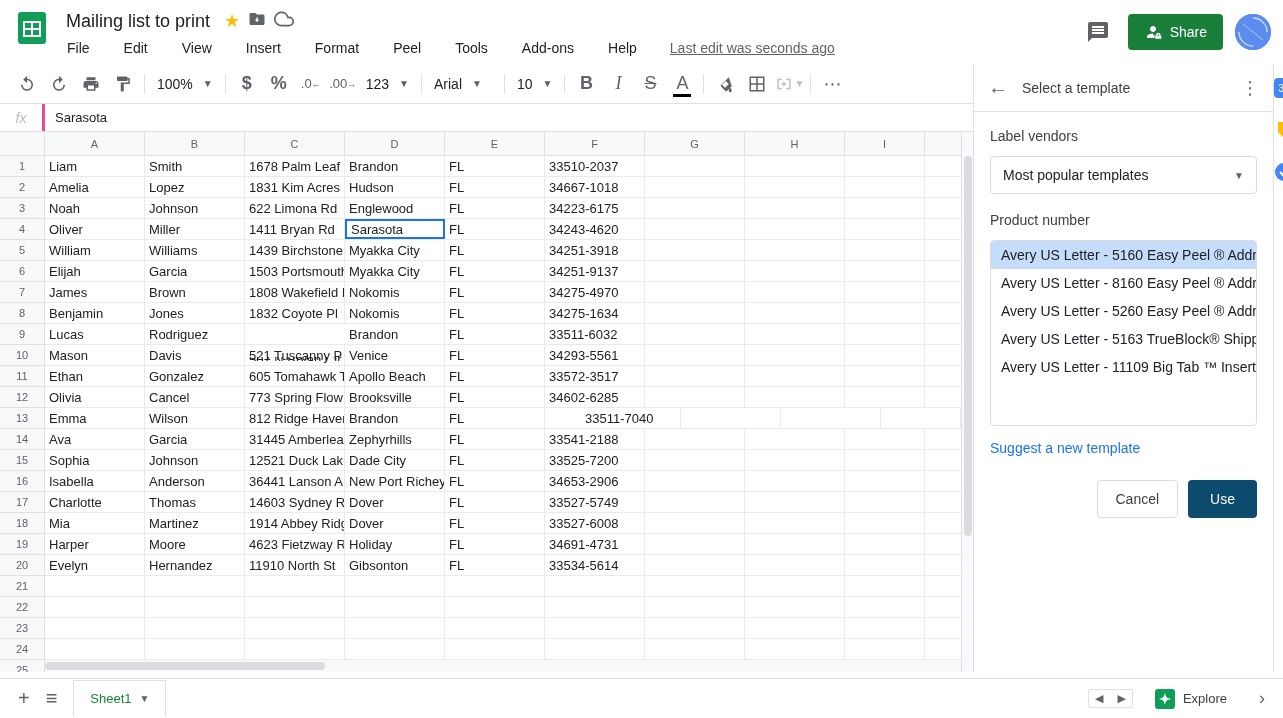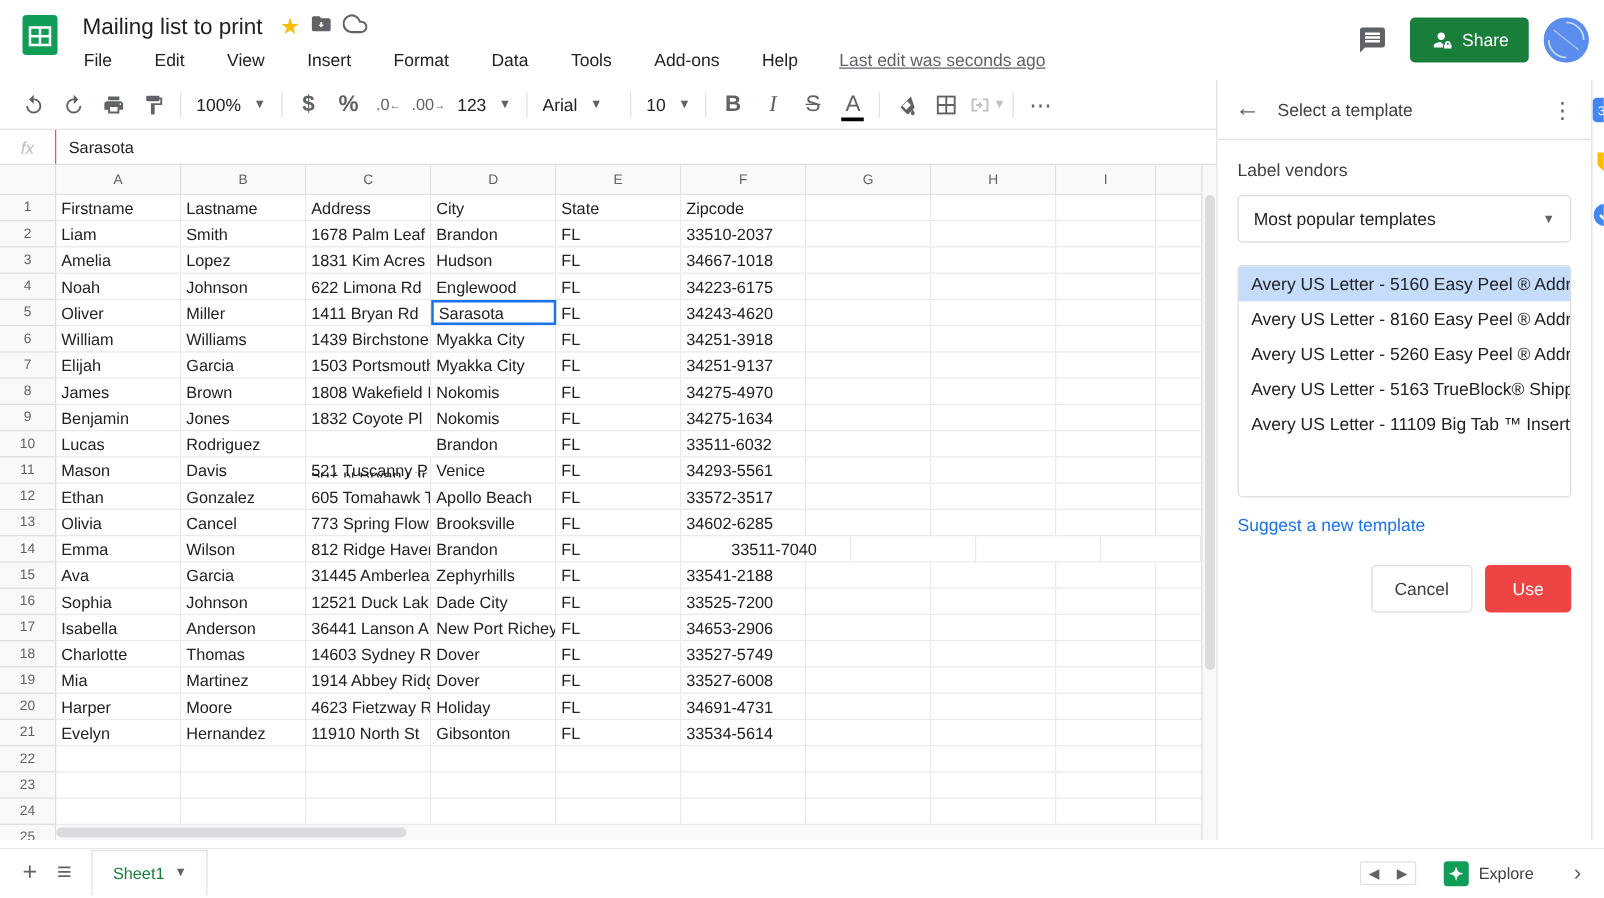--- a/index.html
+++ b/index.html
@@ -28,21 +28,21 @@
 .tb-sep { width: 1px; height: 20px; background: #e0e0e0; margin: 0 4px; }
 .tb-dropdown { display: flex; align-items: center; padding: 4px 6px; cursor: pointer; border-radius: 4px; font-size: 14px; color: #202124; gap: 10px; }
 .dd-arrow { font-size: 10px; color: #5f6368; }
 .font-box { min-width: 70px; }
 .size-box { min-width: 30px; }
 .text-color-wrap { position: relative; }
 .text-color-uline { position: absolute; bottom: 2px; left: 6px; right: 6px; height: 3px; background: #000; }
 
 
 .formula-bar { display: flex; align-items: center; height: 28px; border-bottom: 1px solid #e0e0e0; }
-.fx-label { width: 45px; display: flex; align-items: center; justify-content: center; color: #bdc1c6; font-style: italic; font-size: 14px; border-right: 1px solid #ec4899; height: 100%; }
+.fx-label { width: 45px; display: flex; align-items: center; justify-content: center; color: #bdc1c6; font-style: italic; font-size: 14px; border-right: 3px solid #ec4899; height: 100%; }
 .fx-input { flex: 1; padding: 0 10px; font-size: 13px; }
 
 
 .grid-wrap { display: flex; height: 540px; }
 .grid-area { flex: 1; overflow: hidden; position: relative; }
 .col-headers { display: flex; height: 24px; background: #f8f9fa; border-bottom: 1px solid #e0e0e0; }
 .corner { width: 45px; border-right: 1px solid #e0e0e0; background: #f8f9fa; }
 .col-head { border-right: 1px solid #e0e0e0; display: flex; align-items: center; justify-content: center; font-size: 11px; color: #5f6368; background: #f8f9fa; }
 .grid-body { display: flex; }
 .row-headers { width: 45px; background: #f8f9fa; border-right: 1px solid #e0e0e0; }
@@ -66,21 +66,21 @@
 .more-icon { font-size: 18px; color: #5f6368; cursor: pointer; }
 .panel-body { padding: 16px; }
 .panel-label { font-size: 14px; color: #3c4043; margin-bottom: 12px; font-weight: 500;}
 .panel-select { width: 100%; border: 1px solid #dadce0; border-radius: 4px; padding: 10px 12px; font-size: 14px; display: flex; justify-content: space-between; align-items: center; cursor: pointer; margin-bottom: 18px; }
 .product-list { border: 1px solid #dadce0; border-radius: 4px; overflow: hidden; margin-bottom: 14px; height: 186px;}
 .product-item { padding: 6px 10px; font-size: 14px; white-space: nowrap; overflow: hidden; cursor: pointer; }
 .product-item.selected { background: #c5dcfa; }
 .suggest-link { color: #1a73e8; font-size: 14px; cursor: pointer; }
 .panel-actions { display: flex; justify-content: flex-end; gap: 10px; margin-top: 24px; }
 .btn-cancel { background: #fff; border: 1px solid #dadce0; border-radius: 4px; padding: 10px 18px; font-size: 14px; cursor: pointer; color: #3c4043;}
-.btn-use { background: #ef4444; color: #fff; border: none; border-radius: 4px; padding: 10px 22px; font-size: 14px; cursor: pointer; font-weight: 500;}
+.btn-use { background: #0c4a6e; color: #fff; border: none; border-radius: 4px; padding: 10px 22px; font-size: 14px; cursor: pointer; font-weight: 500;}
 
 
 .mini-sidebar { width: 50px; border-left: 1px solid #e0e0e0; display: flex; flex-direction: column; align-items: center; padding-top: 14px; gap: 22px; }
 .mini-icon { width: 20px; height: 20px; border-radius: 4px; cursor: pointer; }
 
 
 .bottom-bar { position: fixed; bottom: 0; left: 0; right: 0; height: 40px; border-top: 1px solid #e0e0e0; display: flex; align-items: center; background: #fff; padding: 0 18px; gap: 14px; }
 .bottom-left { display: flex; align-items: center; gap: 16px; }
 .add-sheet, .all-sheets { color: #5f6368; font-size: 20px; cursor: pointer; }
 .sheet-tab { border: 1px solid #e0e0e0; border-bottom: none; border-radius: 0; padding: 10px 16px; font-size: 13px; color: #188038; font-weight: 500; display: flex; align-items: center; gap: 8px; cursor: pointer; background: #fff; position: relative; top: -1px;}
@@ -121,21 +121,21 @@
             <path d="M18 10h-1.26A8 8 0 1 0 9 20h9a5 5 0 0 0 0-10z"></path>
           </svg>
       </span>
     </div>
     <div class="menu-row" id="menu-row">
     <span class="menu-item">File</span>
         <span class="menu-item">Edit</span>
         <span class="menu-item">View</span>
         <span class="menu-item">Insert</span>
         <span class="menu-item">Format</span>
-        <span class="menu-item">Data</span>
+        <span class="menu-item">Peel</span>
         <span class="menu-item">Tools</span>
         <span class="menu-item">Add-ons</span>
         <span class="menu-item">Help</span>
         <span class="last-edit">Last edit was seconds ago</span>
       </div>
   </div>
   <div class="header-right">
     <div class="comment-icon">
       <svg width="24" height="24" viewBox="0 0 24 24" fill="#5f6368">
           <path d="M20 2H4c-1.1 0-2 .9-2 2v18l4-4h14c1.1 0 2-.9 2-2V4c0-1.1-.9-2-2-2zm-2 12H6v-2h12v2zm0-3H6V9h12v2zm0-3H6V6h12v2z"></path>
@@ -280,31 +280,20 @@
               <div class="row-head">19</div>
               <div class="row-head">20</div>
               <div class="row-head">21</div>
               <div class="row-head">22</div>
               <div class="row-head">23</div>
               <div class="row-head">24</div>
               <div class="row-head">25</div>
             </div>
       <div class="cells" id="cells">
               <div class="row">
-                <div class="cell" style="width: 100px;">Firstname</div>
-                <div class="cell" style="width: 100px;">Lastname</div>
-                <div class="cell" style="width: 100px;">Address</div>
-                <div class="cell" style="width: 100px;">City</div>
-                <div class="cell" style="width: 100px;">State</div>
-                <div class="cell" style="width: 100px;">Zipcode</div>
-                <div class="cell" style="width: 100px;"></div>
-                <div class="cell" style="width: 100px;"></div>
-                <div class="cell" style="width: 80px;"></div>
-              </div>
-              <div class="row">
                 <div class="cell" style="width: 100px;">Liam</div>
                 <div class="cell" style="width: 100px;">Smith</div>
                 <div class="cell" style="width: 100px;">1678 Palm Leaf</div>
                 <div class="cell" style="width: 100px;">Brandon</div>
                 <div class="cell" style="width: 100px;">FL</div>
                 <div class="cell" style="width: 100px;">33510-2037</div>
                 <div class="cell" style="width: 100px;"></div>
                 <div class="cell" style="width: 100px;"></div>
                 <div class="cell" style="width: 80px;"></div>
               </div>
@@ -578,20 +567,21 @@
     <span class="back-arrow">←</span>
     <span class="panel-nav-title">Select a template</span>
     <span class="more-icon">⋮</span>
   </div>
   <div class="panel-body">
     <div class="panel-label">Label vendors</div>
     <div class="panel-select">
       <span>Most popular templates</span>
       <span class="dd-arrow">▼</span>
     </div>
+    <div class="panel-label">Product number</div>
     <div class="product-list" id="product-list">
           <div class="product-item selected">Avery US Letter - 5160 Easy Peel ® Addre</div>
           <div class="product-item">Avery US Letter - 8160 Easy Peel ® Addre</div>
           <div class="product-item">Avery US Letter - 5260 Easy Peel ® Addre</div>
           <div class="product-item">Avery US Letter - 5163 TrueBlock® Shippi</div>
           <div class="product-item">Avery US Letter - 11109 Big Tab ™ Inserta</div>
         </div>
     <div class="suggest-link">Suggest a new template</div>
     <div class="panel-actions">
       <button class="btn-cancel">Cancel</button>

